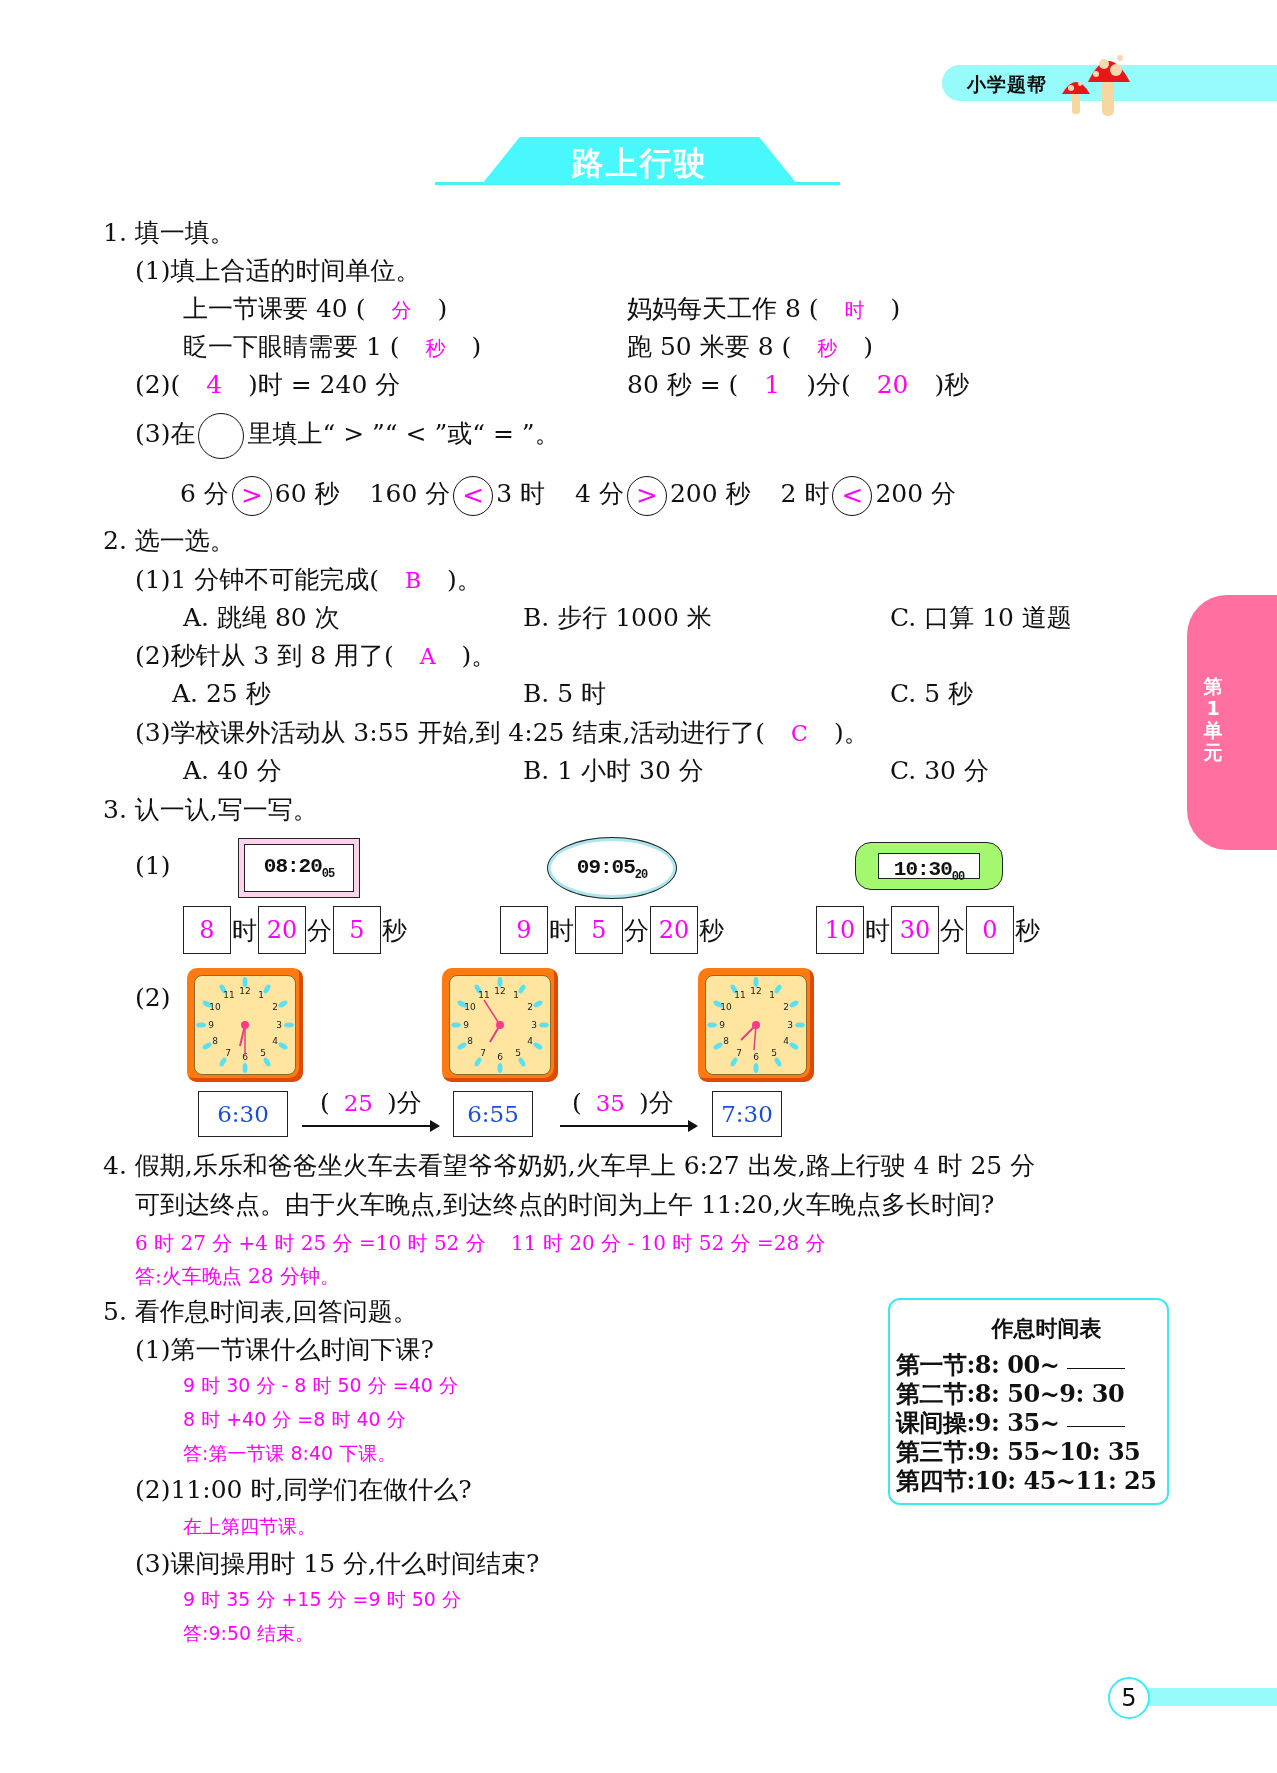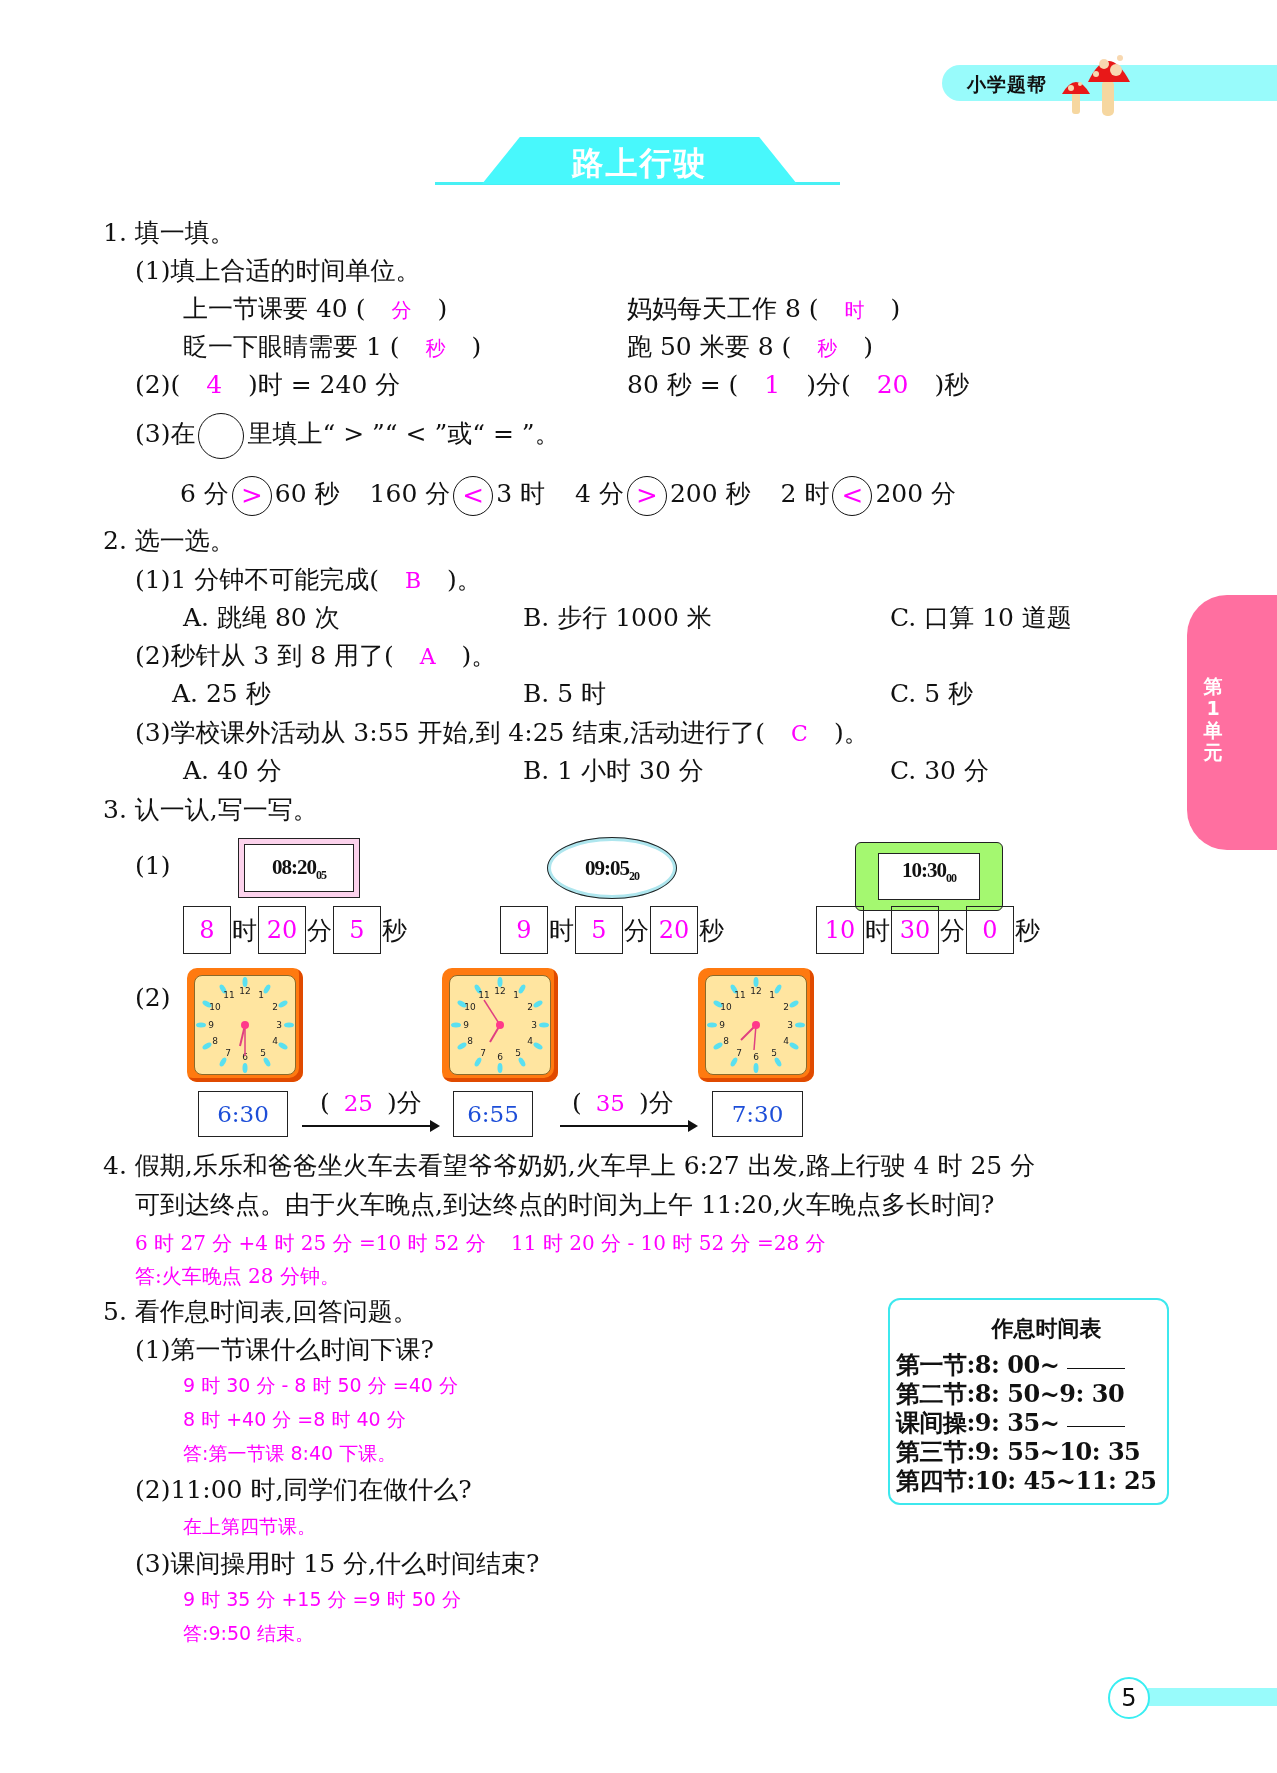--- a/index.html
+++ b/index.html
@@ -27,21 +27,21 @@
                font-weight: bold; font-size: 19px; line-height: 22px; text-align: center; }
 
   .circle { display: inline-block; width: 40px; height: 40px; border: 1.5px solid #111; border-radius: 50%;
             vertical-align: middle; text-align: center; line-height: 37px; color: #ff00ff; font-size: 26px; margin: 0 3px; }
   .circle.empty { width: 46px; height: 46px; }
 
   .box { display: inline-block; border: 1.5px solid #222; width: 48px; height: 48px; text-align: center;
          line-height: 46px; color: #ff00ff; font-size: 24px; vertical-align: middle; }
   .unit { display: inline-block; font-size: 25px; vertical-align: middle; margin: 0 1px; }
 
-  .lcd { text-align: center; font-family: Liberation Serif, serif; font-weight: bold; font-size: 21px; letter-spacing: -1px; }
+  .lcd { text-align: center; font-family: Liberation Mono, monospace; font-weight: bold; font-size: 21px; letter-spacing: -1px; }
   .lcd sub { font-size: 12px; }
 
   .clock { width: 116px; height: 114px; background: #ff7a10; border-radius: 10px; padding: 7px;
            box-shadow: inset -4px -4px 0 #e04a00; }
   .clock-face { width: 100%; height: 100%; background: #ffe5a0; border: 1.5px solid #8a6a2a; border-radius: 8px; position: relative; }
   .clock-face svg { position: absolute; left: 0; top: 0; }
 
   .tbox { width: 90px; height: 46px; border: 1.5px solid #222; text-align: center; line-height: 44px; color: #1d4ed8; font-size: 23px; }
   .arrow { height: 2px; background: #111; }
   .arrow::after { content: ""; position: absolute; right: -2px; top: -5px; border-left: 10px solid #111;
@@ -169,21 +169,21 @@
 <div class="abs" style="left:238px;top:838px;width:122px;height:60px;background:#fcd2ec;border:1.5px solid #222;padding:5px">
   <div class="lcd" style="background:#fff;border:1.5px solid #222;height:100%;line-height:44px">
     <span>08:20</span><sub>05</sub>
   </div>
 </div>
 
 <div class="abs lcd" style="left:547px;top:837px;width:130px;height:62px;border:4px solid #aee6ee;outline:1.5px solid #222;outline-offset:-1px;border-radius:50%;line-height:54px">
   <span>09:05</span><sub>20</sub>
 </div>
 
-<div class="abs" style="left:855px;top:842px;width:148px;height:69px;background:#a4f870;border:1.5px solid #222;border-radius:6px;padding:10px 22px">
+<div class="abs" style="left:855px;top:842px;width:148px;height:48px;background:#a4f870;border:1.5px solid #222;border-radius:16px;padding:10px 22px">
   <div class="lcd" style="background:#fff;border:1.5px solid #222;height:100%;line-height:32px">
     <span>10:30</span><sub>00</sub>
   </div>
 </div>
 
 <div class="abs" style="left:183px;top:906px">
   <span class="box">8</span><span class="unit">时</span><span class="box">20</span><span class="unit">分</span><span class="box">5</span><span class="unit">秒</span>
 </div>
 <div class="abs" style="left:500px;top:906px">
   <span class="box">9</span><span class="unit">时</span><span class="box">5</span><span class="unit">分</span><span class="box">20</span><span class="unit">秒</span>
@@ -313,21 +313,21 @@
   <span>)分</span>
 </div>
 <div class="abs arrow" style="left:302px;top:1125px;width:136px"></div>
 <div class="abs tbox" style="left:453px;top:1091px;width:80px">6:55</div>
 <div class="abs q" style="left:572px;top:1090px">
   <span>(</span>
   <span class="ans" style="margin:0 6px;font-size:23px">35</span>
   <span>)分</span>
 </div>
 <div class="abs arrow" style="left:560px;top:1125px;width:136px"></div>
-<div class="abs tbox" style="left:712px;top:1091px;width:91px">7:30</div>
+<div class="abs tbox" style="left:712px;top:1091px;width:70px">7:30</div>
 
 <div class="abs q" style="left:103px;top:1153px">4. 假期,乐乐和爸爸坐火车去看望爷爷奶奶,火车早上 6:27 出发,路上行驶 4 时 25 分</div>
 <div class="abs q" style="left:135px;top:1192px">可到达终点。由于火车晚点,到达终点的时间为上午 11:20,火车晚点多长时间?</div>
 <div class="abs ans" style="left:135px;top:1230px;font-size:20px;white-space:pre">6 时 27 分 +4 时 25 分 =10 时 52 分    11 时 20 分 - 10 时 52 分 =28 分</div>
 <div class="abs ans" style="left:135px;top:1263px;font-size:20px">答:火车晚点 28 分钟。</div>
 
 <div class="abs q" style="left:103px;top:1299px">5. 看作息时间表,回答问题。</div>
 <div class="abs q" style="left:135px;top:1337px">(1)第一节课什么时间下课?</div>
 <div class="abs ans hand" style="left:183px;top:1373px;font-size:19px">9 时 30 分 - 8 时 50 分 =40 分</div>
 <div class="abs ans hand" style="left:183px;top:1407px;font-size:19px">8 时 +40 分 =8 时 40 分</div>

